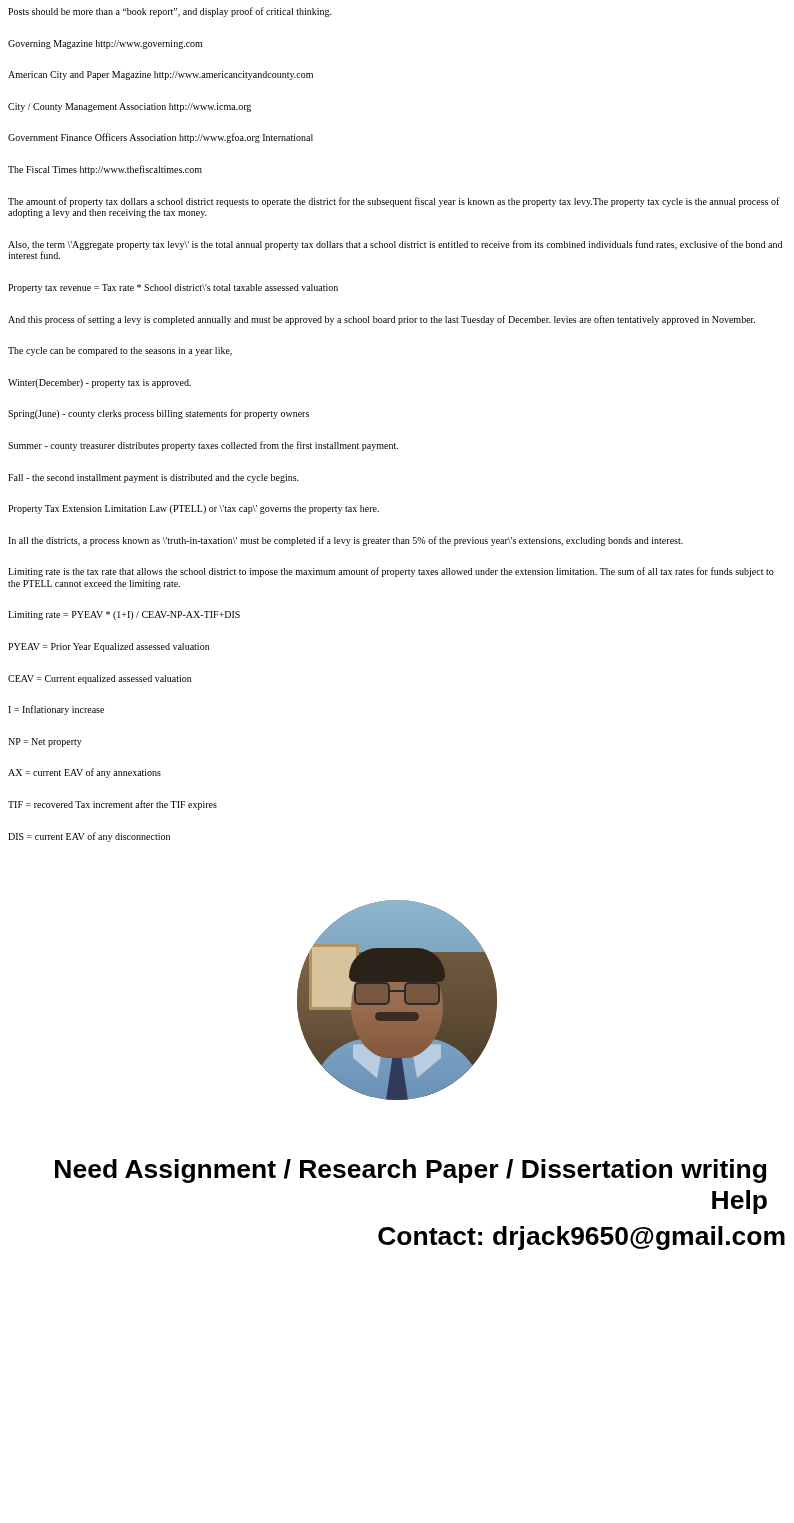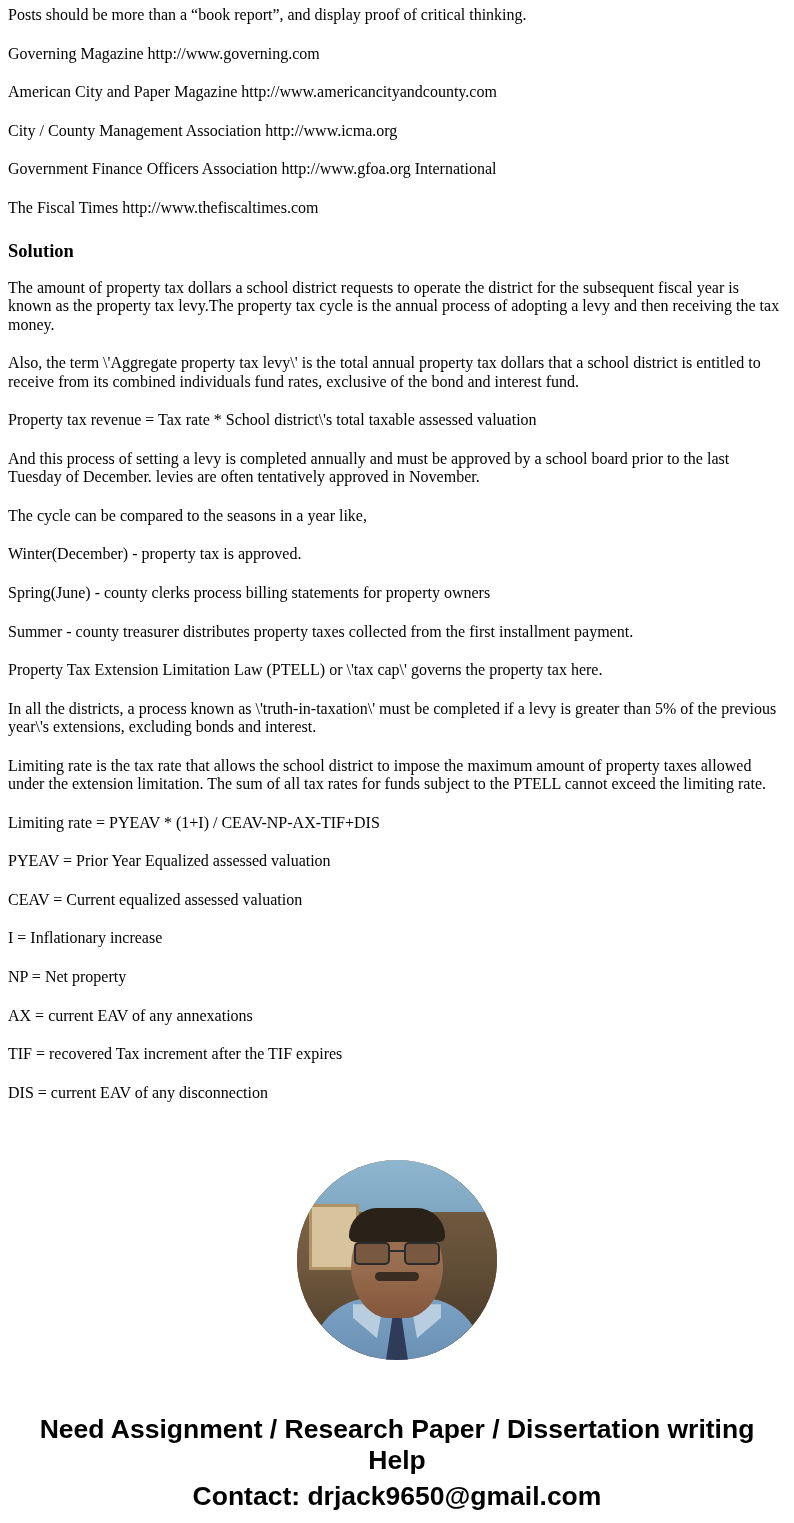--- a/index.html
+++ b/index.html
@@ -16,21 +16,21 @@
   }
   .page {
     width: 794px;
     min-height: 1523px;
     box-sizing: border-box;
     padding: 0 8px;
   }
   p.para {
     margin: 0 0 0 0;
     padding: 6px 0 6px 0;
-    font-size: 16px;
+    font-size: 10px;
     line-height: 1.16;
     text-align: left;
   }
   h2.section-title {
     font-family: "Liberation Serif", "DejaVu Serif", serif;
     font-size: 18.5px;
     font-weight: bold;
     margin: 18px 0 10px 0;
     padding: 0;
   }
@@ -171,21 +171,21 @@
     margin-left: -44px;
     clip-path: polygon(0 0, 100% 0, 80% 100%, 0 40%);
   }
   .avatar .collar-r {
     left: 50%;
     margin-left: 14px;
     clip-path: polygon(0 0, 100% 0, 100% 40%, 20% 100%);
   }
   .cta {
     margin-top: 54px;
-    text-align: center;
+    text-align: right;
     font-family: "Liberation Sans", "DejaVu Sans", sans-serif;
     font-weight: bold;
     color: #000000;
   }
   .cta .line1 {
     font-size: 26.5px;
     line-height: 1.18;
     padding: 0 18px;
   }
   .cta .line2 {
@@ -204,31 +204,31 @@
   </div>
 
   <div class="refs">
     <p class="para">Governing Magazine http://www.governing.com</p>
     <p class="para">American City and Paper Magazine http://www.americancityandcounty.com</p>
     <p class="para">City / County Management Association http://www.icma.org</p>
     <p class="para">Government Finance Officers Association http://www.gfoa.org International</p>
     <p class="para">The Fiscal Times http://www.thefiscaltimes.com</p>
   </div>
 
-  <h2 class="section-title">Solution</h2>
 
   <div class="body-text">
     <p class="para">The amount of property tax dollars a school district requests to operate the district for the subsequent fiscal year is known as the property tax levy.The property tax cycle is the annual process of adopting a levy and then receiving the tax money.</p>
     <p class="para">Also, the term \'Aggregate property tax levy\' is the total annual property tax dollars that a school district is entitled to receive from its combined individuals fund rates, exclusive of the bond and interest fund.</p>
     <p class="para">Property tax revenue = Tax rate * School district\'s total taxable assessed valuation</p>
     <p class="para">And this process of setting a levy is completed annually and must be approved by a school board prior to the last Tuesday of December. levies are often tentatively approved in November.</p>
     <p class="para">The cycle can be compared to the seasons in a year like,</p>
     <p class="para">Winter(December) - property tax is approved.</p>
     <p class="para">Spring(June) - county clerks process billing statements for property owners</p>
     <p class="para">Summer - county treasurer distributes property taxes collected from the first installment payment.</p>
+    <p class="para">Fall - the second installment payment is distributed and the cycle begins.</p>
     <p class="para">Property Tax Extension Limitation Law (PTELL) or \'tax cap\' governs the property tax here.</p>
     <p class="para">In all the districts, a process known as \'truth-in-taxation\' must be completed if a levy is greater than 5% of the previous year\'s extensions, excluding bonds and interest.</p>
     <p class="para">Limiting rate is the tax rate that allows the school district to impose the maximum amount of property taxes allowed under the extension limitation. The sum of all tax rates for funds subject to the PTELL cannot exceed the limiting rate.</p>
     <p class="para">Limiting rate = PYEAV * (1+I) / CEAV-NP-AX-TIF+DIS</p>
     <p class="para">PYEAV = Prior Year Equalized assessed valuation</p>
     <p class="para">CEAV = Current equalized assessed valuation</p>
     <p class="para">I = Inflationary increase</p>
     <p class="para">NP = Net property</p>
     <p class="para">AX = current EAV of any annexations</p>
     <p class="para">TIF = recovered Tax increment after the TIF expires</p>

